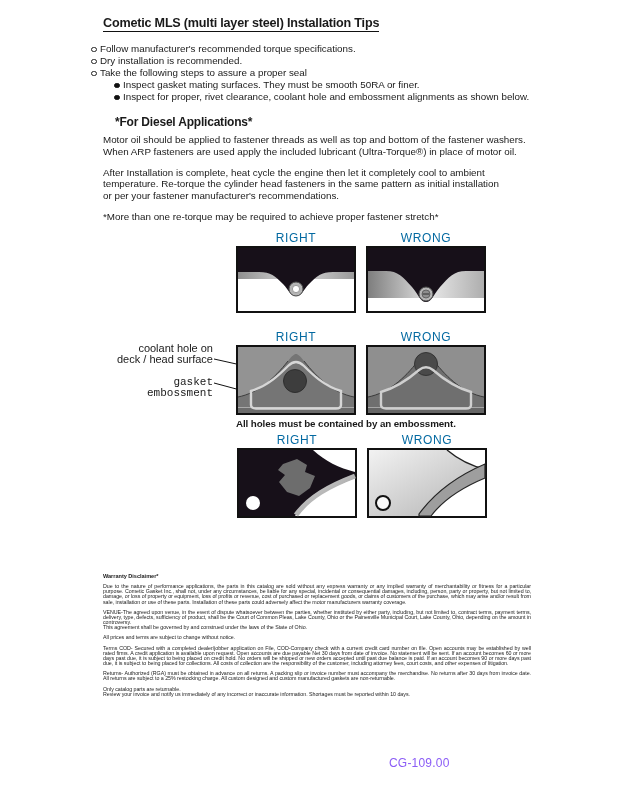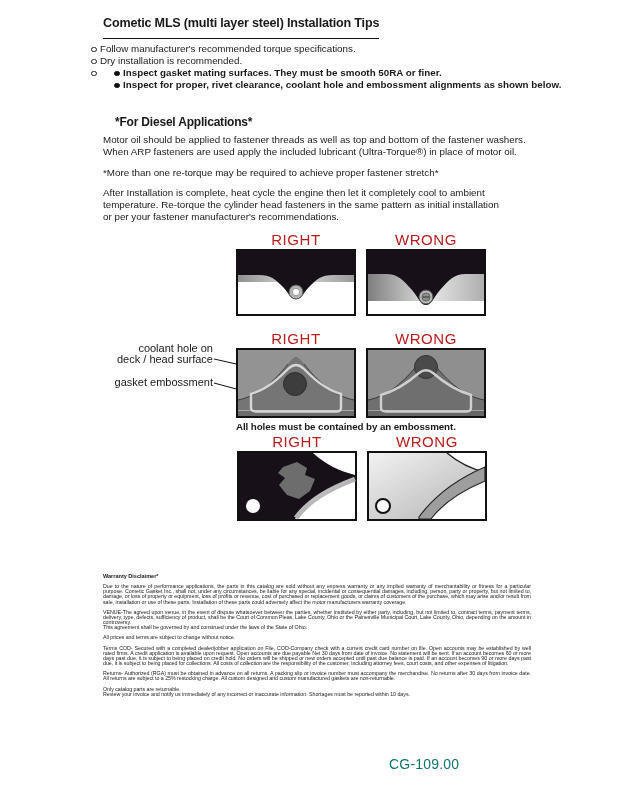--- a/index.html
+++ b/index.html
@@ -5,103 +5,104 @@
   html,body{margin:0;padding:0;background:#e8e8e8;}
   .page{
     position:relative;width:618px;height:800px;background:#ffffff;
     font-family:"Liberation Sans", sans-serif;color:#1a1a1a;overflow:hidden;
     margin:0 auto;
   }
   
   .title{
     position:absolute;left:103px;top:16px;
     font-size:12.6px;font-weight:bold;letter-spacing:-0.2px;
-    border-bottom:1.6px solid #111;padding-bottom:8px;white-space:nowrap;
+    border-bottom:1.6px solid #111;padding-bottom:1px;white-space:nowrap;
   }
   
   .bullets{position:absolute;left:91px;top:43px;font-size:9.8px;line-height:12px;white-space:nowrap;}
   .b-row{position:relative;padding-left:9px;}
   .b-row .marker{
     position:absolute;left:0;top:3.6px;width:3.6px;height:3.6px;
     border:1px solid #222;border-radius:50%;
   }
-  .b-sub{margin-left:23px;font-weight:bold;}
+  .b-sub{margin-left:23px;}
   .b-sub .marker{background:#111;border-color:#111;}
   
   .diesel{position:absolute;left:103px;top:115px;width:460px;}
   .diesel h2{margin:0 0 5px 12px;font-size:12px;font-weight:bold;letter-spacing:-0.2px;}
   .pre{white-space:pre-line;}
   .diesel p{margin:0 0 9px 0;font-size:9.8px;line-height:11.8px;}
   .diesel p.note{margin-top:6px;}
   
   .fig{position:absolute;}
   .fig-labels{display:flex;gap:10px;}
-  .fig-labels span{width:120px;text-align:center;font-size:15px;letter-spacing:0.6px;color:#b91c1c;}
+  .fig-labels span{width:120px;text-align:center;font-size:12px;letter-spacing:0.6px;color:#0369a1;}
   .fig-boxes{display:flex;gap:10px;margin-top:1px;}
   .fig-caption{margin-top:3px;font-size:9.8px;font-weight:bold;letter-spacing:-0.1px;line-height:11px;}
   #fig1{left:236px;top:231px;width:250px;}
   #fig2{left:103px;top:330px;width:384px;height:97px;}
   #fig2 .fig-inner{position:absolute;left:133px;top:0;width:250px;}
   .fig2-label{
     position:absolute;left:0;width:110px;text-align:right;
     font-size:11px;line-height:10.6px;color:#1a1a1a;
   }
   #fig2-label-coolant{top:13px;}
-  #fig2-label-emboss{top:47px;}
+  #fig2-label-emboss{top:47px;font-family:Liberation Mono, monospace;}
   #fig2-leaders{position:absolute;left:0;top:0;pointer-events:none;}
   #fig3{left:237px;top:433px;width:251px;}
   
   .disclaimer{
     position:absolute;left:103px;top:574px;width:428px;
     font-size:5.3px;line-height:5.15px;letter-spacing:-0.03px;
     text-align:justify;color:#222;
   }
   .disclaimer h3{margin:0 0 5px 0;font-size:5.6px;font-weight:bold;text-align:left;}
   .disclaimer p{margin:0 0 5px 0;}
   .disclaimer p.nogap{margin-bottom:0;}
   
-  .footer-code{position:absolute;left:389px;top:756px;font-size:14px;letter-spacing:0.2px;color:#0f766e;}
+  .footer-code{position:absolute;left:389px;top:756px;font-size:12px;letter-spacing:0.2px;color:#8b5cf6;}
 </style>
 </head>
 <body>
 
 <div class="page">
 
   <div class="title">Cometic MLS (multi layer steel) Installation Tips</div>
 
   <div class="bullets">
     <div class="b-row">
       <span class="marker"></span>
       <span>Follow manufacturer's recommended torque specifications.</span>
     </div>
     <div class="b-row">
       <span class="marker"></span>
       <span>Dry installation is recommended.</span>
     </div>
     <div class="b-row">
       <span class="marker"></span>
+      <span>Take the following steps to assure a proper seal</span>
     </div>
     <div class="b-row b-sub">
       <span class="marker"></span>
       <span>Inspect gasket mating surfaces.  They must be smooth 50RA or finer.</span>
     </div>
     <div class="b-row b-sub">
       <span class="marker"></span>
       <span>Inspect for proper, rivet clearance, coolant hole and embossment alignments as shown below.</span>
     </div>
   </div>
 
   <div class="diesel">
     <h2>*For Diesel Applications*</h2>
     <p class="pre">Motor oil should be applied to fastener threads as well as top and bottom of the fastener washers.
 When ARP fasteners are used apply the included lubricant (Ultra-Torque®) in place of motor oil.</p>
-    <p class="pre note">*More than one re-torque may be required to achieve proper fastener stretch*</p>
     <p class="pre">After Installation is complete, heat cycle the engine then let it completely cool to ambient
 temperature. Re-torque the cylinder head fasteners in the same pattern as initial installation
 or per your fastener manufacturer's recommendations.</p>
+    <p class="pre note">*More than one re-torque may be required to achieve proper fastener stretch*</p>
   </div>
 
   <div class="fig" id="fig1">
     <div class="fig-labels">
       <span>RIGHT</span>
       <span>WRONG</span>
     </div>
     <div class="fig-boxes">
       <svg width="120" height="67" viewBox="0 0 120 67">
         <defs>

